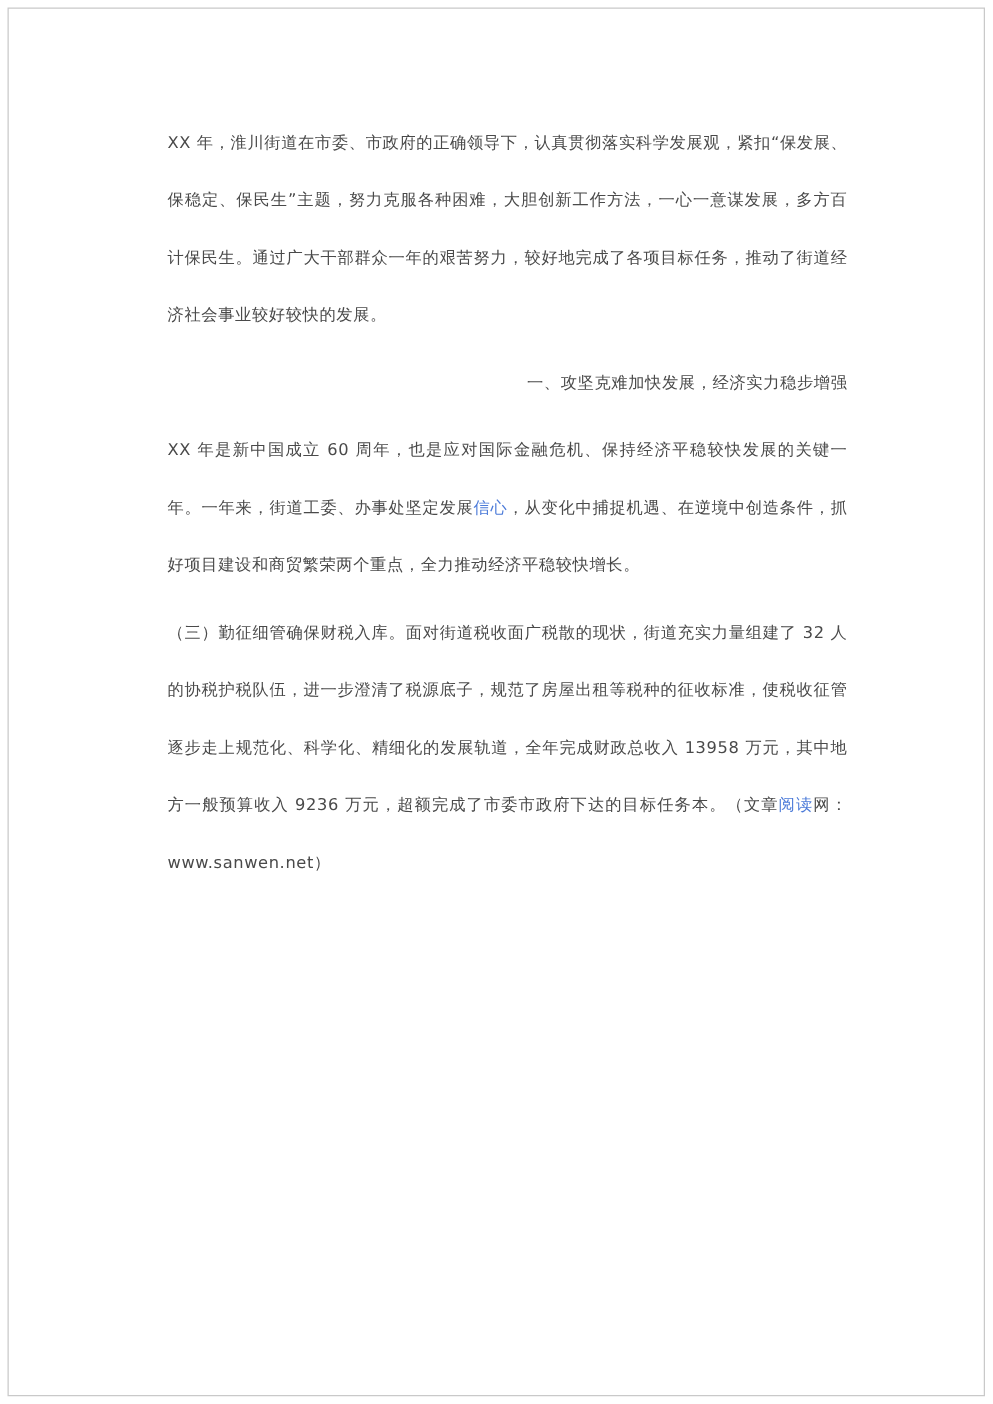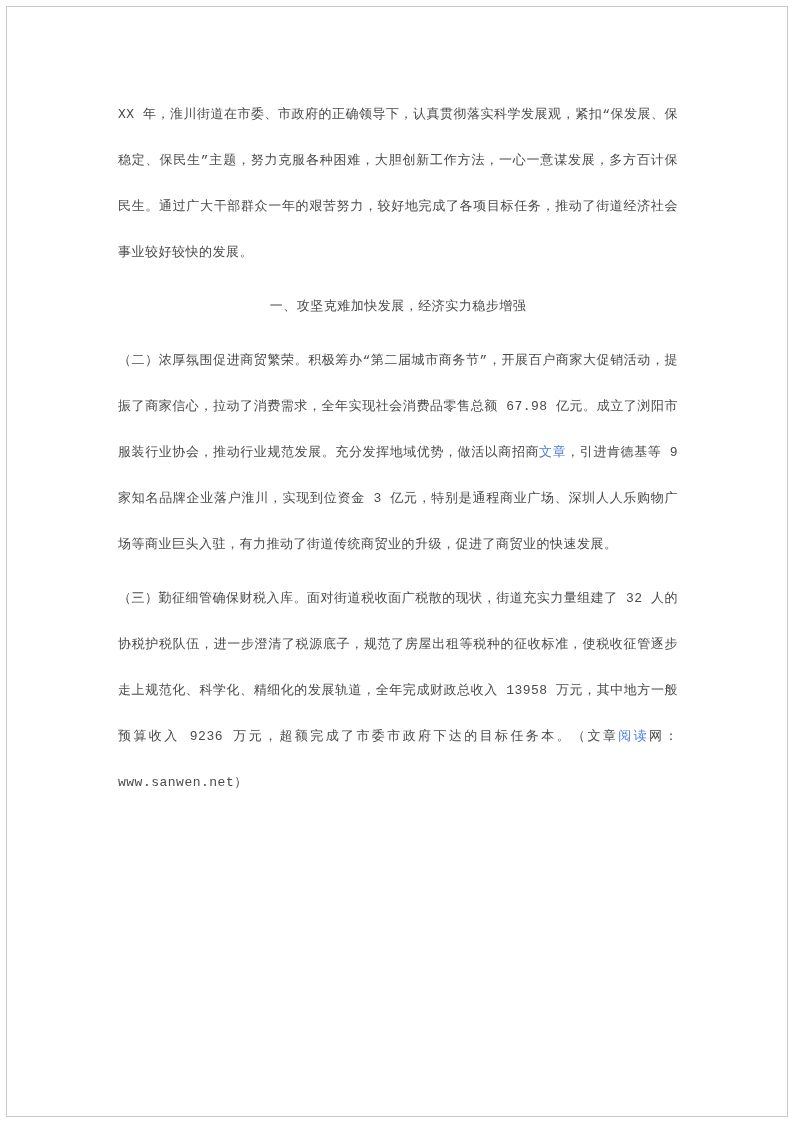--- a/index.html
+++ b/index.html
@@ -33,35 +33,34 @@
     top:92px;
     width:560px;
     color:var(--text);
     font-size:13px;
     line-height:46px;
     text-align:justify;
     text-justify:inter-ideograph;
     letter-spacing:0.5px;
   }
   .content p{
-    margin:0 0 8px 0;
-    font-family:Liberation Mono, monospace;
+    margin:0 0 8px 16px;
   }
   .content p.heading{
-    text-align:center;
+    text-align:right;
   }
   .link{
     color:var(--link);
     cursor:pointer;
   }
 </style>
 </head>
 <body>
 
 <div class="page">
   <div class="page-frame"></div>
   <div class="content">
       <p class="body"><span>XX 年，淮川街道在市委、市政府的正确领导下，认真贯彻落实科学发展观，紧扣“保发展、保稳定、保民生”主题，努力克服各种困难，大胆创新工作方法，一心一意谋发展，多方百计保民生。通过广大干部群众一年的艰苦努力，较好地完成了各项目标任务，推动了街道经济社会事业较好较快的发展。</span></p>
       <p class="heading"><span>一、攻坚克难加快发展，经济实力稳步增强</span></p>
-      <p class="body"><span>（二）浓厚氛围促进商贸繁荣。积极筹办“第二届城市商务节”，开展百户商家大促销活动，提振了商家信心，拉动了消费需求，全年实现社会消费品零售总额 67.98 亿元。成立了浏阳市服装行业协会，推动行业规范发展。充分发挥地域优势，做活以商招商</span><span class="link">文章</span><span>，引进肯德基等 9 家知名品牌企业落户淮川，实现到位资金 3 亿元，特别是通程商业广场、深圳人人乐购物广场等商业巨头入驻，有力推动了街道传统商贸业的升级，促进了商贸业的快速发展。</span></p>
+      <p class="body"><span>XX 年是新中国成立 60 周年，也是应对国际金融危机、保持经济平稳较快发展的关键一年。一年来，街道工委、办事处坚定发展</span><span class="link">信心</span><span>，从变化中捕捉机遇、在逆境中创造条件，抓好项目建设和商贸繁荣两个重点，全力推动经济平稳较快增长。</span></p>
       <p class="body"><span>（三）勤征细管确保财税入库。面对街道税收面广税散的现状，街道充实力量组建了 32 人的协税护税队伍，进一步澄清了税源底子，规范了房屋出租等税种的征收标准，使税收征管逐步走上规范化、科学化、精细化的发展轨道，全年完成财政总收入 13958 万元，其中地方一般预算收入 9236 万元，超额完成了市委市政府下达的目标任务本。（文章</span><span class="link">阅读</span><span>网：www.sanwen.net）</span></p>
     </div>
 </div>
 
 </body></html>

